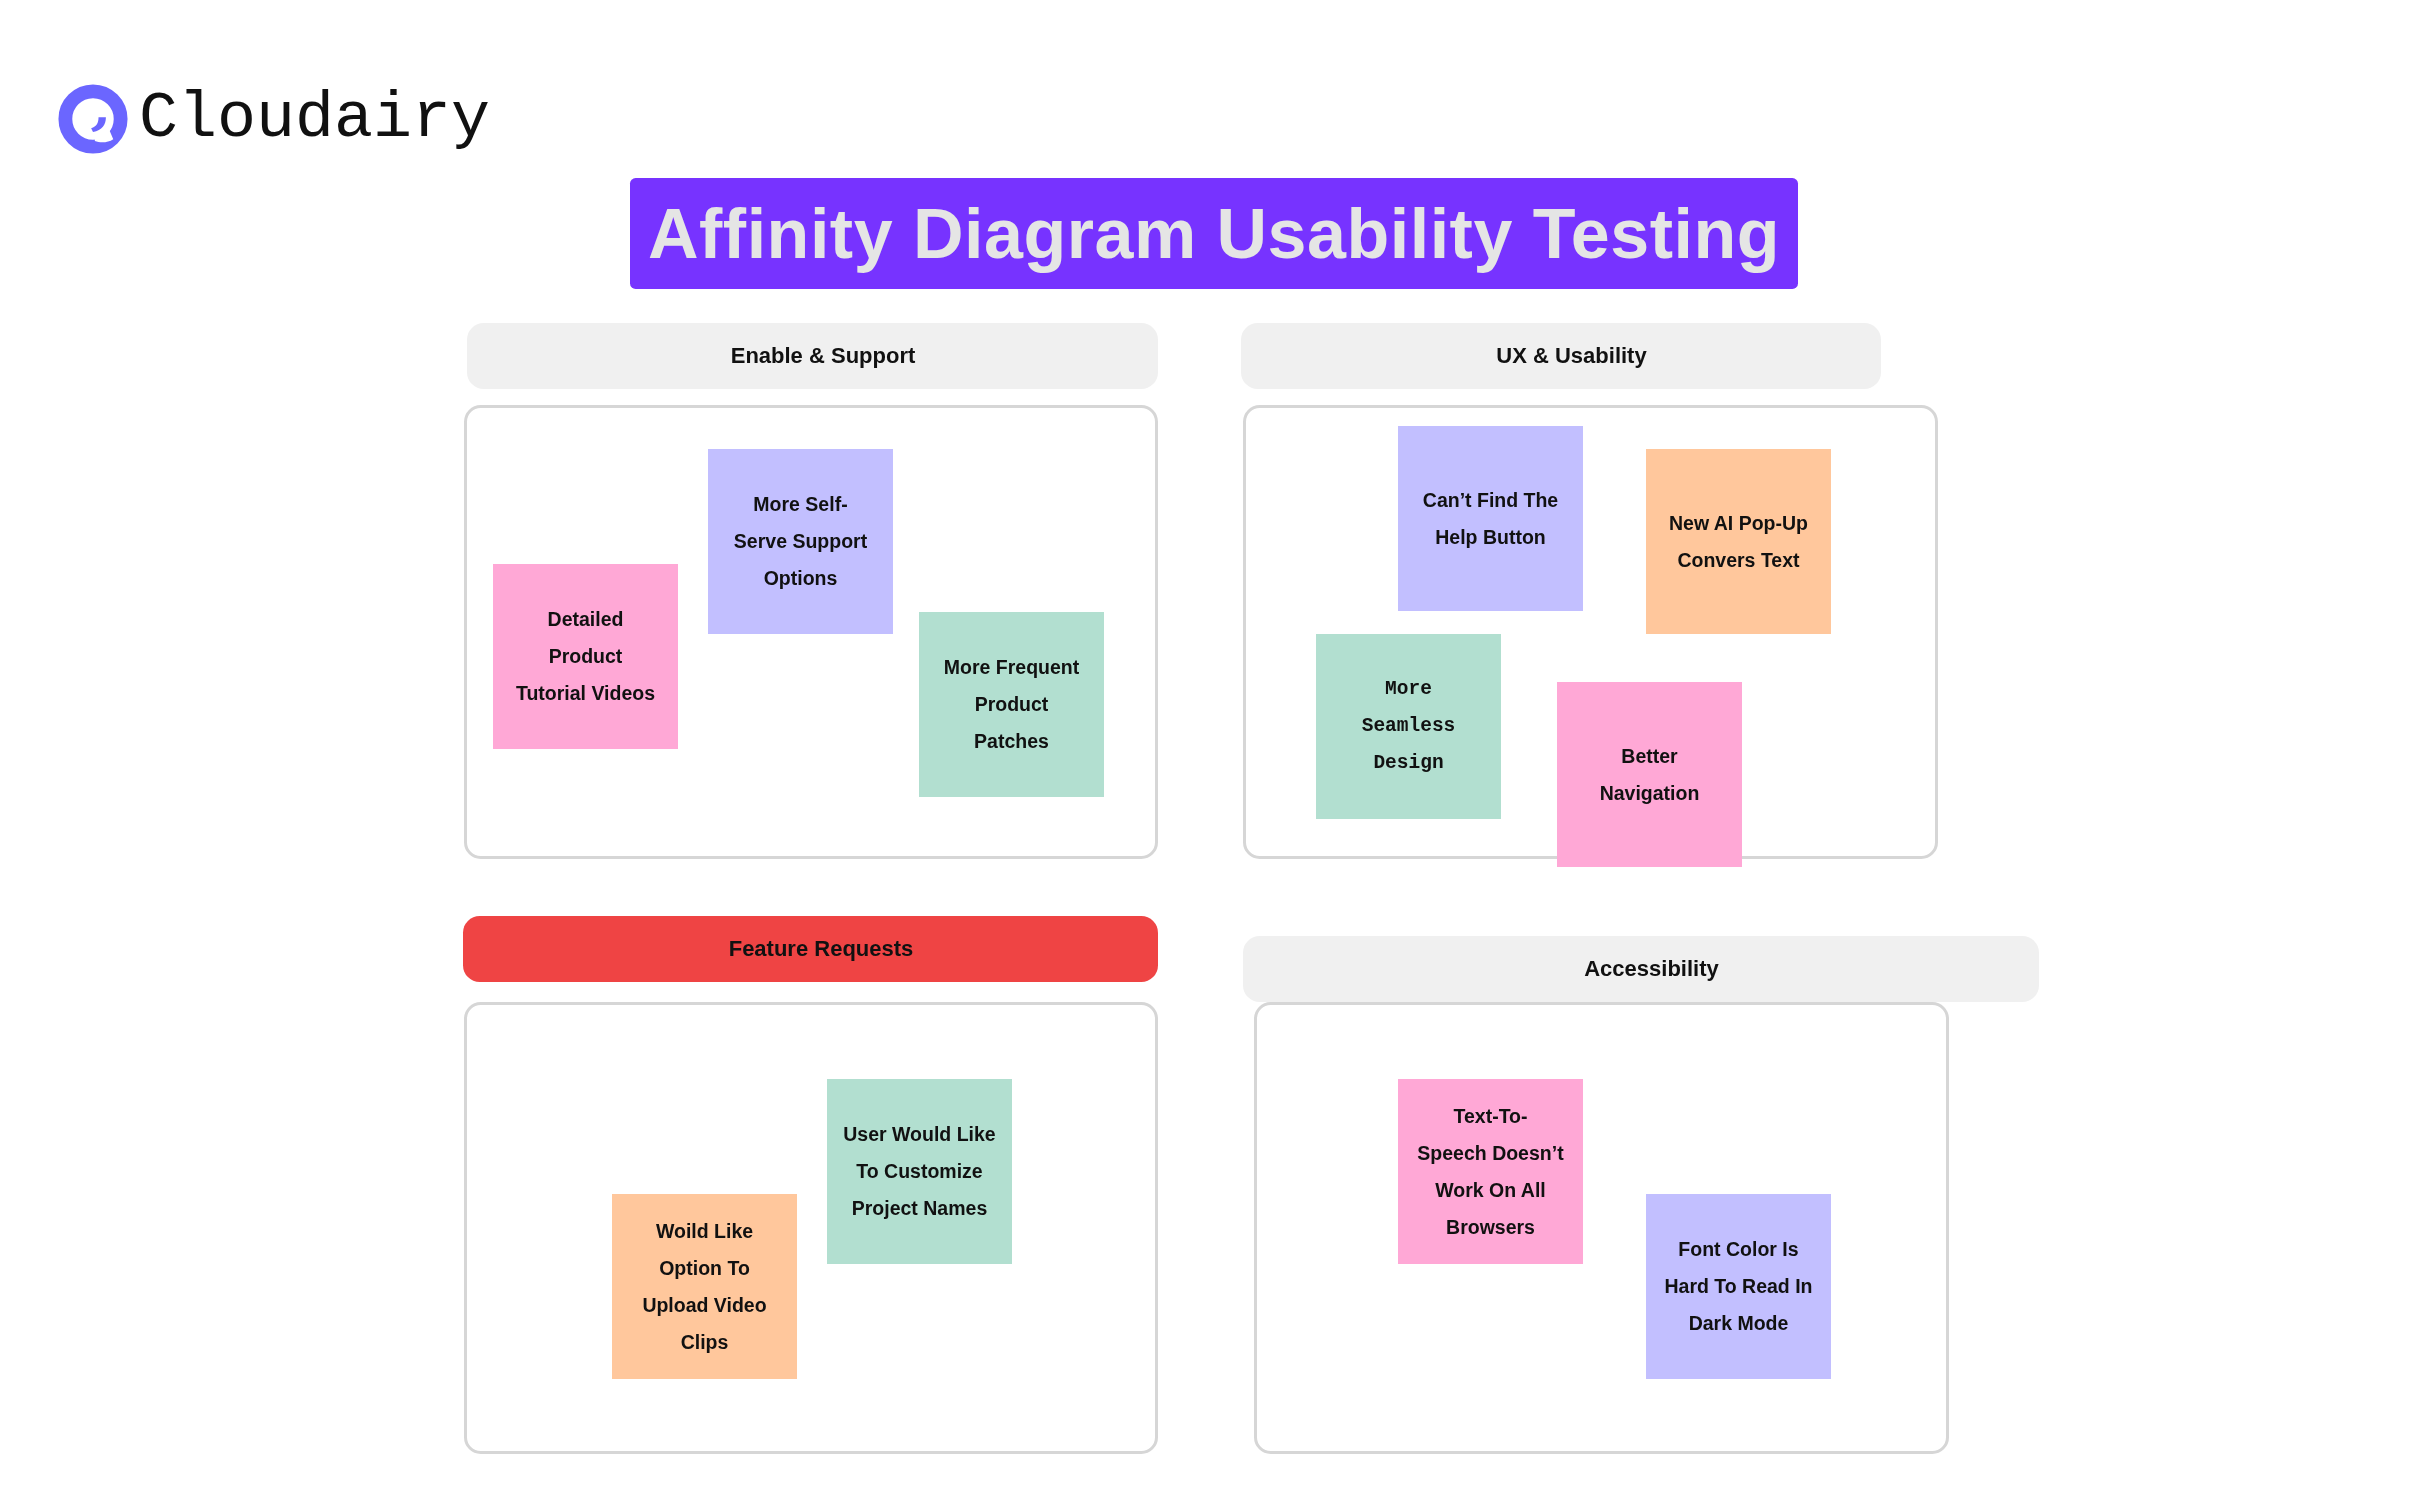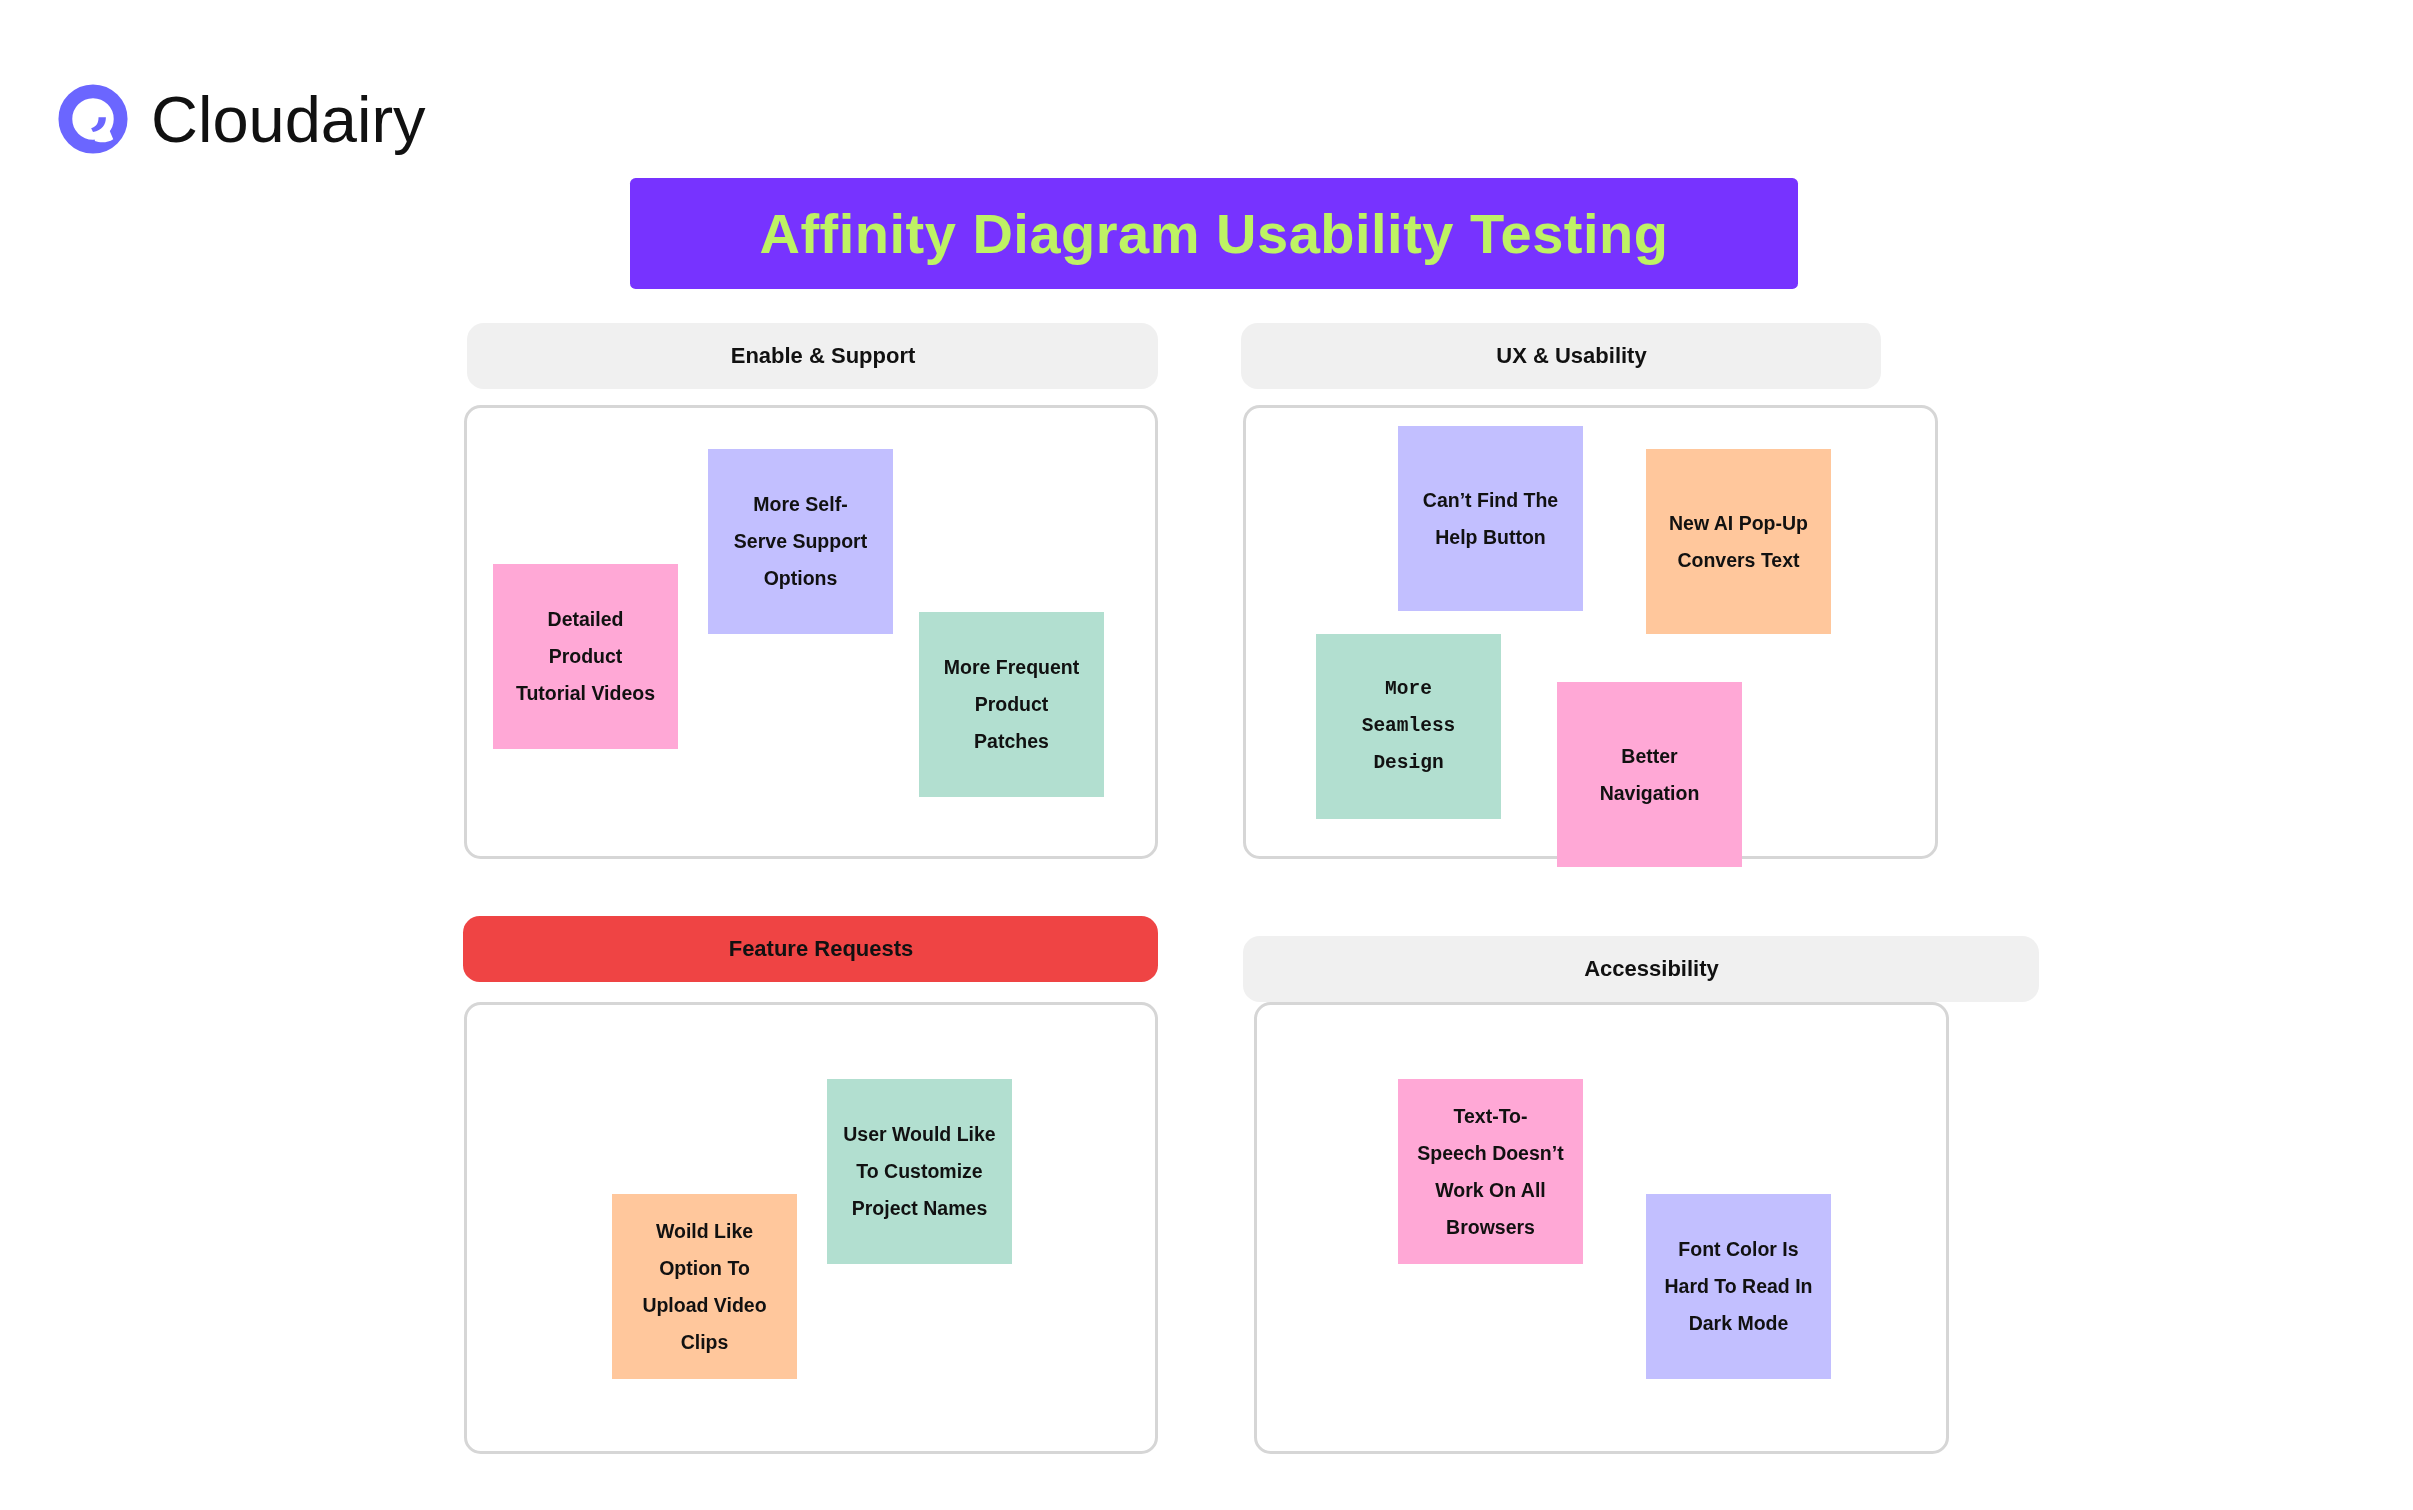--- a/index.html
+++ b/index.html
@@ -4,26 +4,26 @@
 <style>
   html, body { margin:0; padding:0; }
   body {
     width:2413px; height:1511px; position:relative; overflow:hidden;
     background:#ffffff;
     font-family:"Liberation Sans", "DejaVu Sans", sans-serif;
     color:#111111;
   }
   .logo { position:absolute; left:58px; top:83px; height:72px; display:flex; align-items:center; }
   .logo-mark { width:70px; height:70px; position:relative; }
-  .logo-text { margin-left:23px; font-size:65px; font-weight:500; color:#111; letter-spacing:0px; line-height:1; }
+  .logo-text { margin-left:11px; font-size:65px; font-weight:500; color:#111; letter-spacing:0px; line-height:1;font-family:Liberation Mono, monospace; }
   .title-banner {
     position:absolute; left:630px; top:178px; width:1168px; height:111px;
     border-radius:5.6px; display:flex; align-items:center; justify-content:center;
   }
-  .title-text { color:#bef264; font-size:56px; font-weight:bold; letter-spacing:0.5px; }
+  .title-text { color:#e5e5e5; font-size:70px; font-weight:bold; letter-spacing:0.5px; }
   .group-header {
     position:absolute; height:66px; border-radius:16.7px;
     display:flex; align-items:center; justify-content:center;
   }
   .group-header-text { font-size:22px; font-weight:bold; color:#111;margin-left:21px; }
   .group-box {
     position:absolute; box-sizing:border-box;
     border:3.7px solid #d6d6d6; border-radius:16.7px; background:#ffffff;
   }
   .note {

